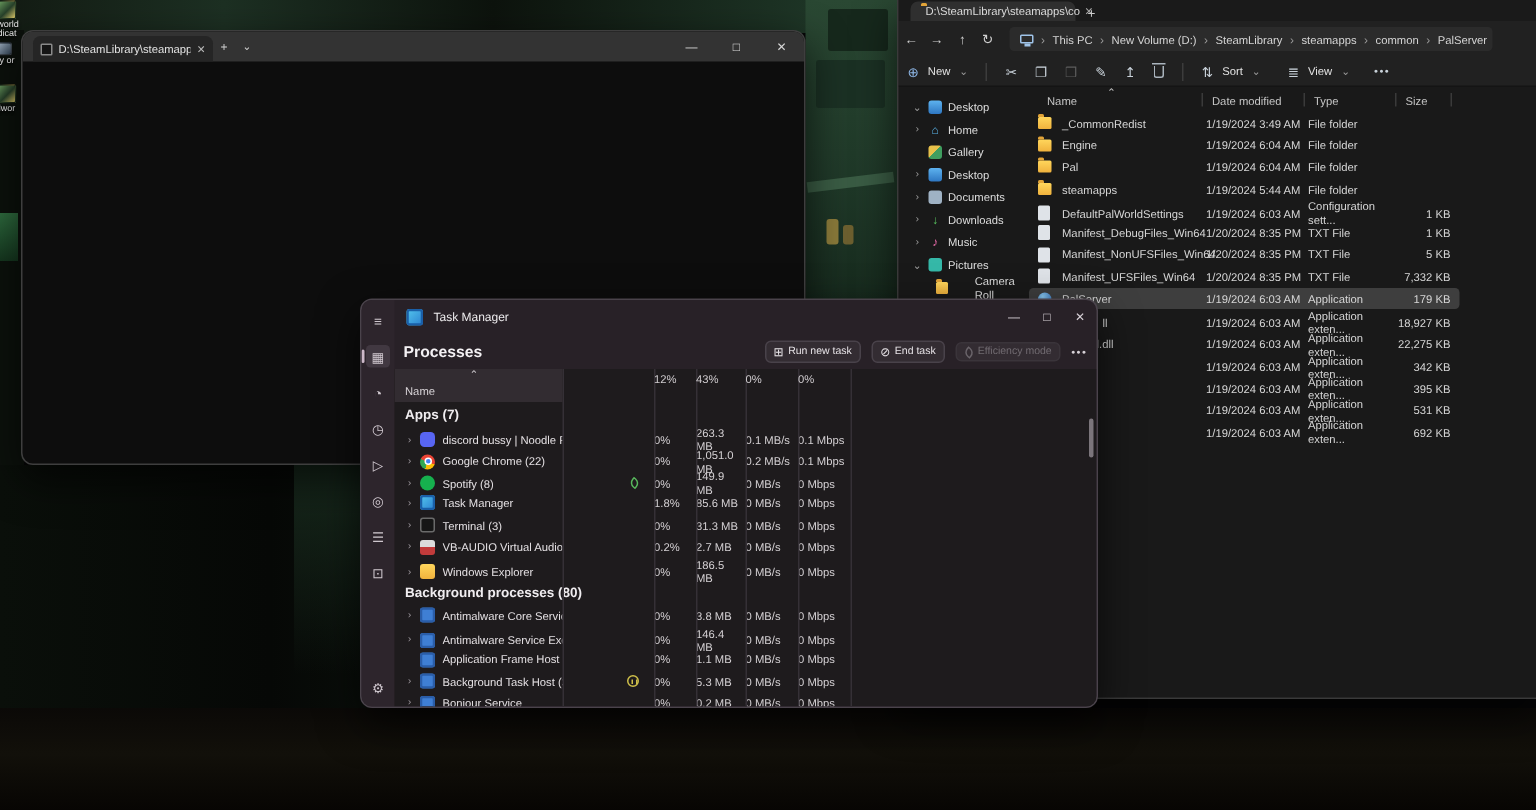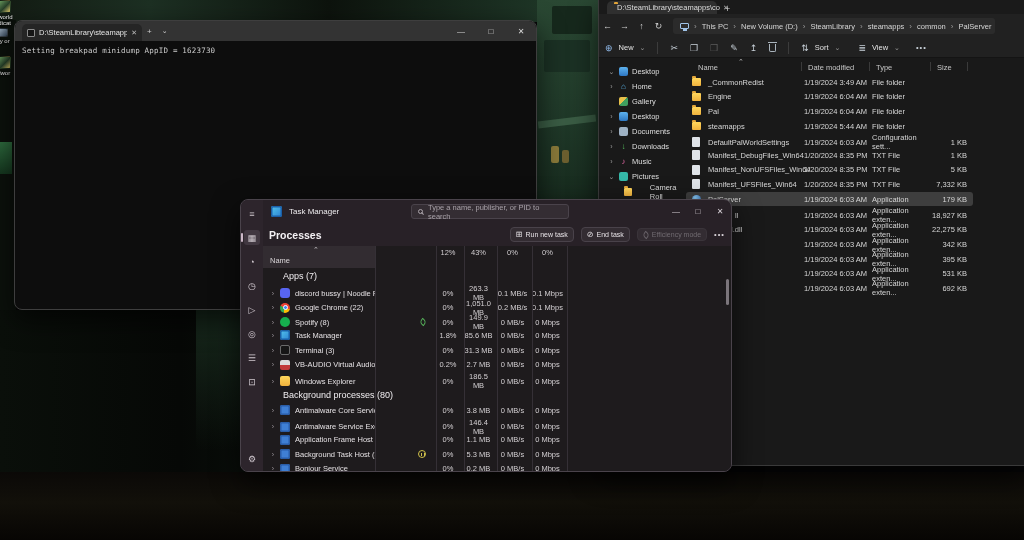--- a/index.html
+++ b/index.html
@@ -96,22 +96,22 @@
   .leaf.offl{border-color:#6a646a}
   .tmtable{flex:1;background:#1e1b1d;position:relative;overflow:hidden}
   .vsep{position:absolute;top:0;bottom:0;width:1px;background:#353036}
   .namecell{position:absolute;left:0;top:0;width:112px;height:22px;background:#322c31}
   .namecell .nm{position:absolute;left:7px;bottom:3px;color:#d9d5d8}
   .namecell .su{position:absolute;left:50px;top:0;font-size:7px;color:#c6c2c6}
   .thead{position:relative;height:22px;color:#cfcbce}
   .thead .grid2{display:grid;grid-template-columns:12px 16px 80px 61px 28px 33px 35px 35px 1fr;padding-left:4px;position:absolute;left:0;right:0}
   .thead .pcts{top:2px}
   .thead .labs{bottom:2px}
-  .ra{text-align:center;padding-right:4px}
-  .sec{height:16px;display:flex;align-items:center;padding-left:20px;font-size:9px;font-weight:normal;color:#f0edf0}
+  .ra{text-align:left;padding-right:4px}
+  .sec{height:16px;display:flex;align-items:center;padding-left:7px;font-size:9px;font-weight:bold;color:#f0edf0}
   .pr{display:grid;grid-template-columns:12px 16px 80px 61px 28px 33px 35px 35px 1fr;align-items:center;height:14.7px;padding-left:4px;color:#d4d0d3}
   .pr .ch{color:#9a949a;font-size:7px;text-align:center}
   .pr .nm{color:#e4e0e3;white-space:nowrap;overflow:hidden}
   .pr .stc{display:flex;justify-content:flex-end;padding-right:10px}
   .aic{width:10px;height:10px;border-radius:2px;margin-left:1px}
   .aic.discord{background:#5865F2;border-radius:3px}
   .aic.chrome{border-radius:50%;background:conic-gradient(#ea4335 0 30%,#fbbc05 30% 55%,#34a853 55% 82%,#ea4335 82%);position:relative}
   .aic.chrome::after{content:"";position:absolute;inset:2.5px;background:#4285f4;border:1px solid #fff;border-radius:50%}
   .aic.spotify{background:#16b04e;border-radius:50%}
   .aic.tman{background:linear-gradient(135deg,#54c7ee,#2a7fd0);box-shadow:inset 0 0 0 1.5px #1a5fa8}
@@ -381,43 +381,38 @@
       <span class="x">✕</span>
     </div>
     <span class="tbtn">+</span>
     <span class="tbtn" style="font-size:7px">⌄</span>
     <div class="tctl">
       <span>—</span>
       <span>□</span>
       <span>✕</span>
     </div>
   </div>
-  <div class="tout">Setting breakpad minidump AppID = 1623730</div>
 </section>
 
 <section id="tm" class="win">
   <div class="tmside">
     <span class="ni">≡</span>
     <span class="ni sel">▦</span>
     <span class="ni">◔</span>
     <span class="ni">◷</span>
     <span class="ni">▷</span>
     <span class="ni">◎</span>
     <span class="ni">☰</span>
     <span class="ni">⊡</span>
     <span class="gear">⚙</span>
   </div>
   <div class="tmmain">
     <div class="tmtitle">
       <span class="tmic"></span>
       <span class="t">Task Manager</span>
-      <div class="tmsearch">
-        <span class="sglass"></span>
-        <span>Type a name, publisher, or PID to search</span>
-      </div>
       <div class="tmctl">
         <span>—</span>
         <span>□</span>
         <span>✕</span>
       </div>
     </div>
     <div class="tmcmd">
       <span class="pt">Processes</span>
       <div class="cmdbtns">
         <span class="cbtn">

